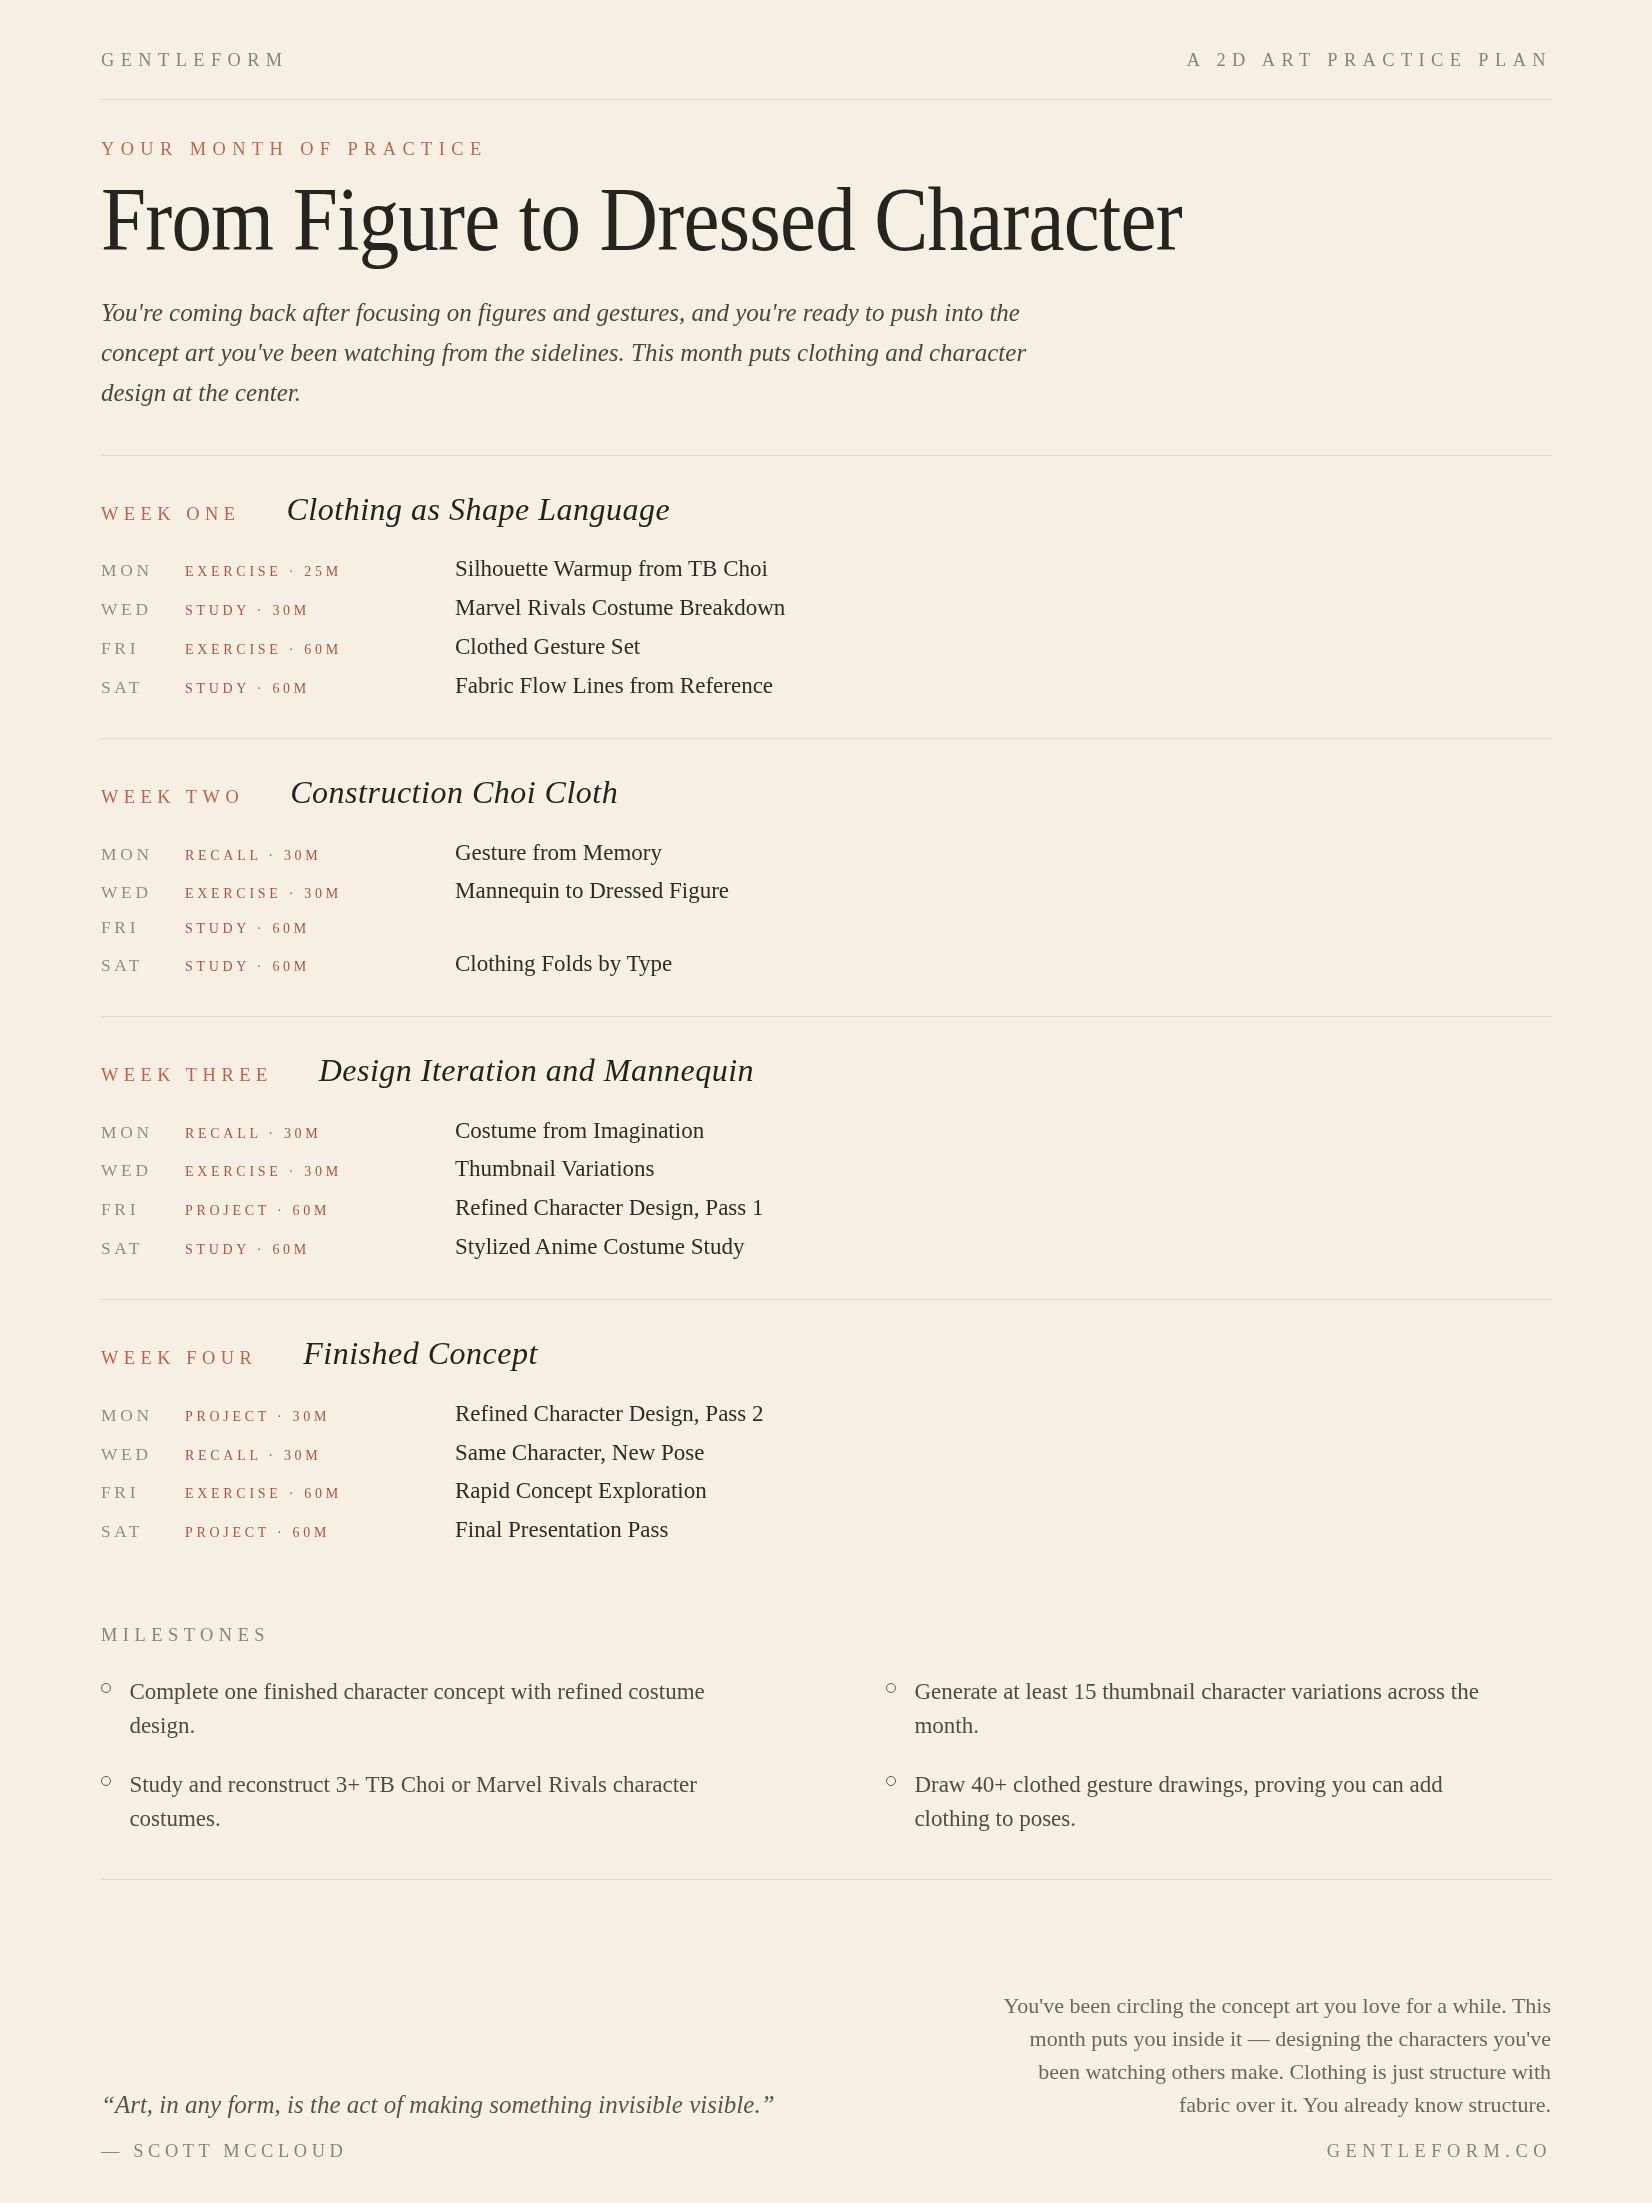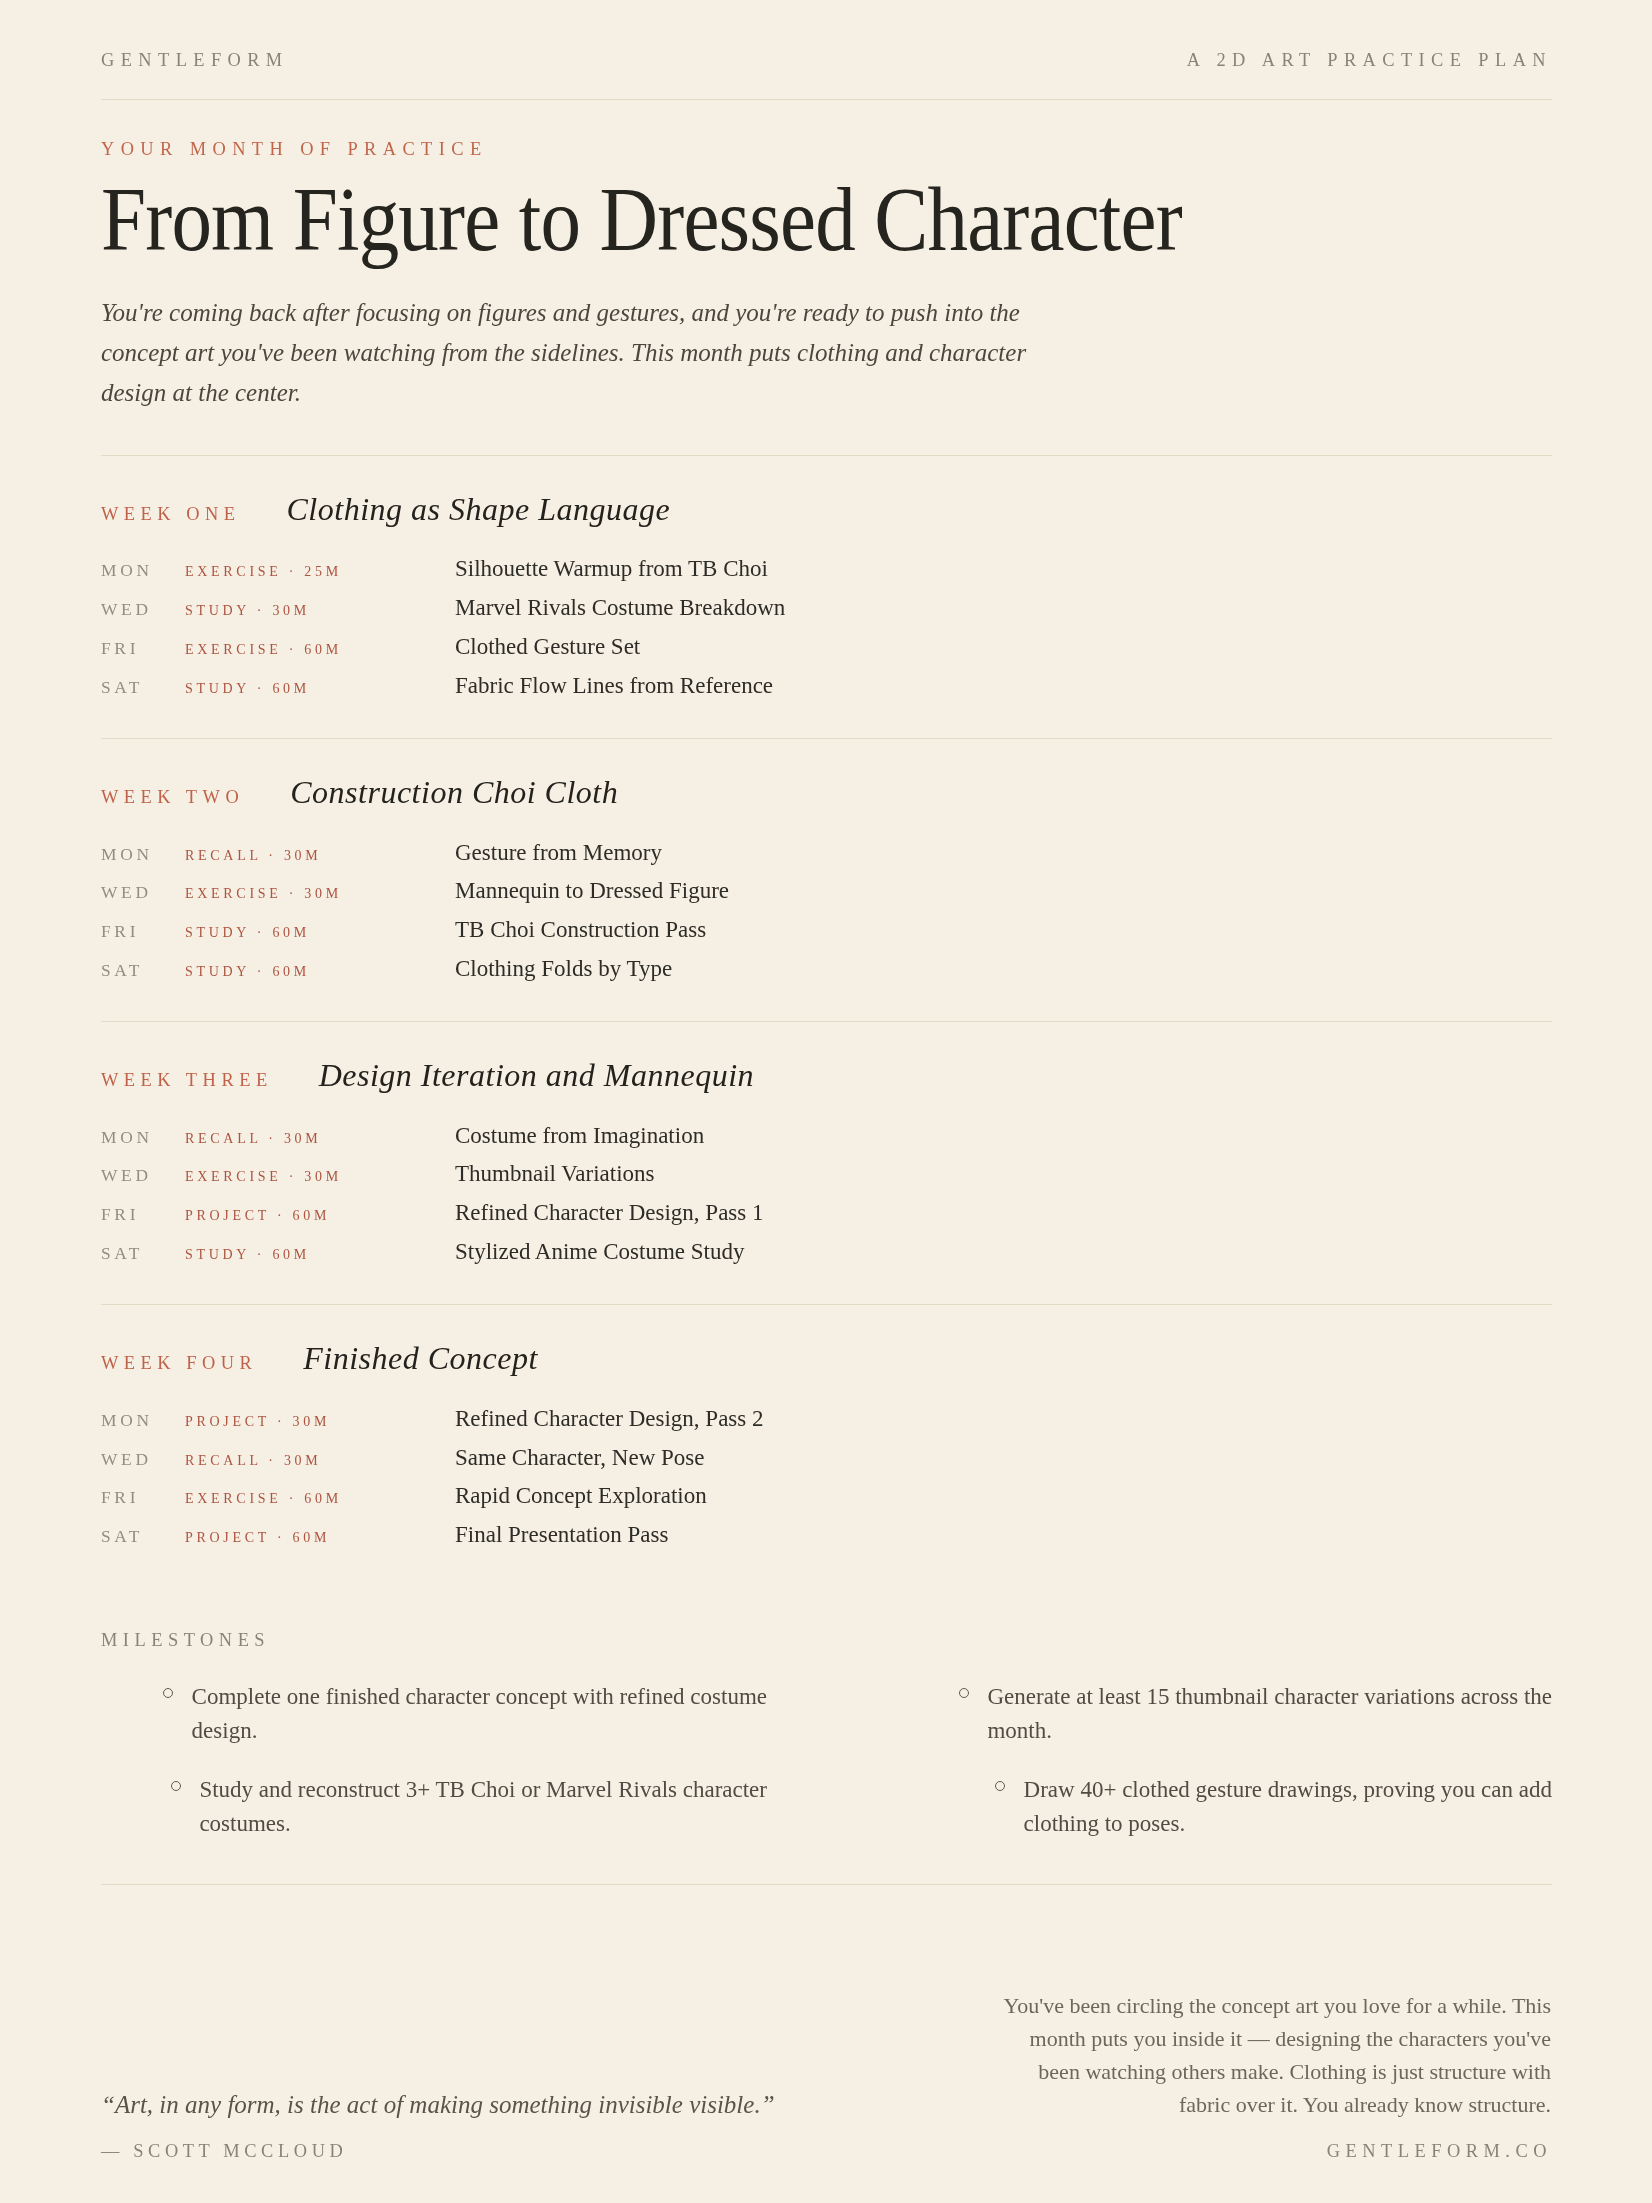--- a/index.html
+++ b/index.html
@@ -59,21 +59,21 @@
     padding: 6.4px 0;
   }
   .day { font-size: 17.4px; letter-spacing: 3.7px; color: #958c7f; }
   .tag { font-size: 14px; letter-spacing: 3.7px; color: #ad5440; }
   .task { font-size: 23px; color: #2d2c27; }
   
   .milestones { padding: 42px 0 42px; border-bottom: 1.8px solid #e3dbc6; }
   .ms-label { font-size: 18.4px; letter-spacing: 5.5px; color: #8b8275; margin-bottom: 29px; }
   .ms-grid { display: grid; grid-template-columns: 1fr 1fr; column-gap: 119px; }
   .ms-col { display: flex; flex-direction: column; gap: 24px; }
-  .ms-item { display: flex; gap: 18.4px; justify-content: flex-end; }
+  .ms-item { display: flex; gap: 18.4px; }
   .ms-bullet {
     flex: 0 0 auto;
     width: 10px; height: 10px;
     border: 1.8px solid #5f5a50; border-radius: 50%;
     margin-top: 8.3px;
   }
   .ms-item p {
     margin: 0; font-size: 23px; line-height: 1.5; color: #504c44;
     white-space: pre-line;
   }
@@ -149,21 +149,20 @@
           <span class="task">Gesture from Memory</span>
         </div>
         <div class="row">
           <span class="day">WED</span>
           <span class="tag">EXERCISE · 30M</span>
           <span class="task">Mannequin to Dressed Figure</span>
         </div>
         <div class="row">
           <span class="day">FRI</span>
           <span class="tag">STUDY · 60M</span>
-          <span class="task">TB Choi Construction Pass</span>
         </div>
         <div class="row">
           <span class="day">SAT</span>
           <span class="tag">STUDY · 60M</span>
           <span class="task">Clothing Folds by Type</span>
         </div>
       </div>
     </section>
 
     <section class="week">

